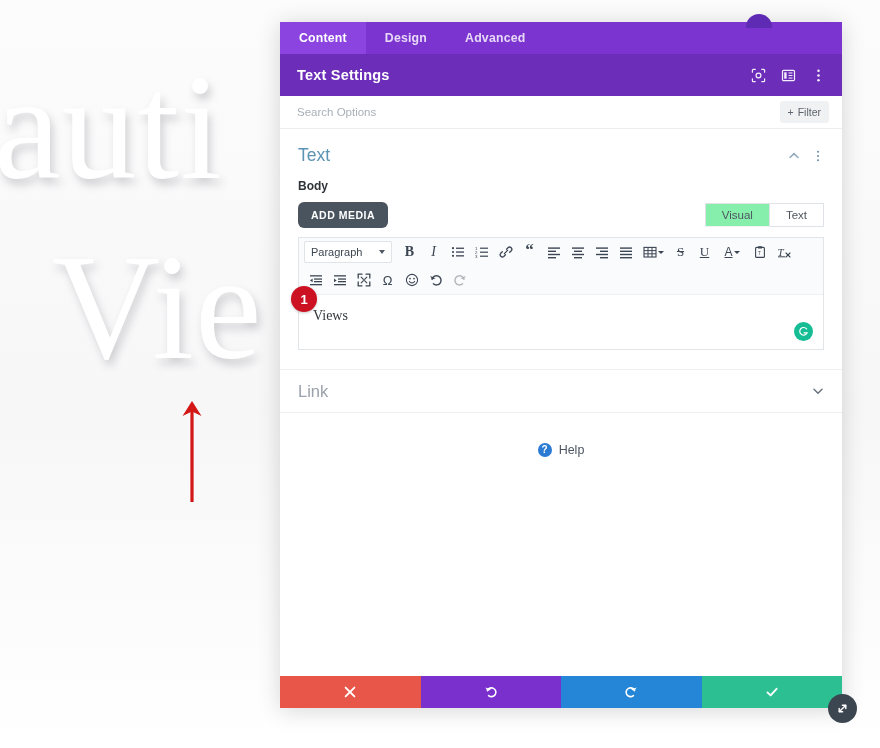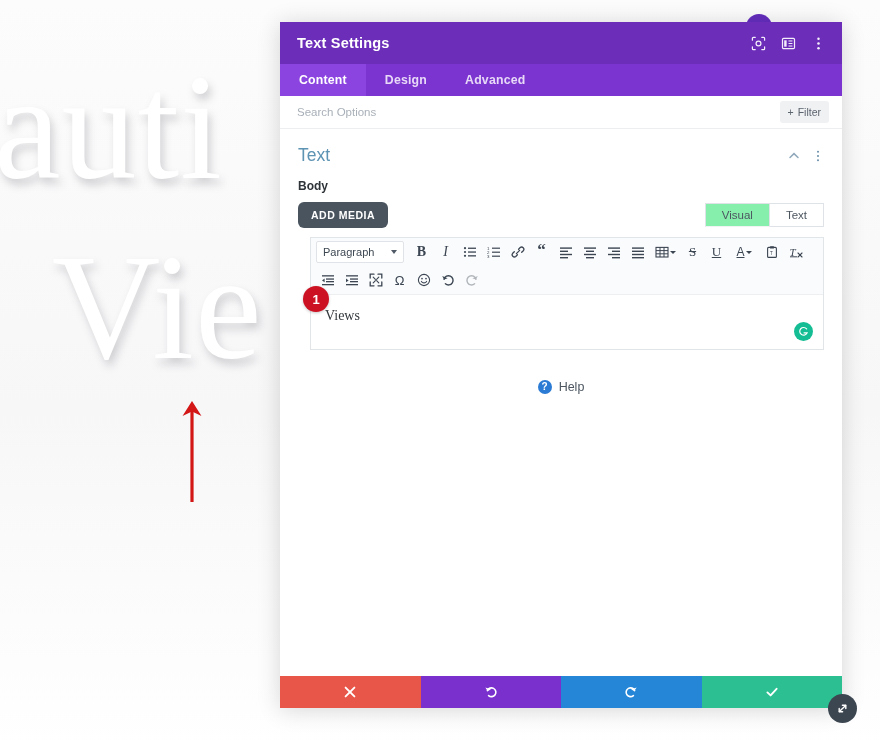--- a/index.html
+++ b/index.html
@@ -111,21 +111,21 @@
   #visual-text-tabs { margin-left: auto; display: flex; }
   .vt-tab {
     border: 1px solid #dfe2e6; font-size: 11.5px; color: #4d5660;
     padding: 5px 16px; cursor: pointer; background: #fff;
     font-family: "Liberation Sans", sans-serif;
   }
   .vt-tab.active { background: #86efac; border-bottom-color: #f1f2f4; }
   .vt-tab + .vt-tab { border-left: 0; }
 
   
-  #mce-wrap { border: 1px solid #e2e5e8; position: relative; margin-left: 12px; }
+  #mce-wrap { border: 1px solid #e2e5e8; position: relative; }
   .mce-toolbar-row {
     display: flex; align-items: center; flex-wrap: nowrap;
     background: #fafbfc; padding: 3px 5px; gap: 1px;
   }
   .mce-toolbar-row.row1 { border-bottom: 0; }
   .mce-btn {
     width: 23px; height: 22px; display: flex; align-items: center; justify-content: center;
     color: #3c4653; cursor: pointer; background: transparent; border: 0;
     font-size: 12.5px; font-family: "Liberation Serif", serif;
   }
@@ -222,46 +222,46 @@
   <svg id="annot-arrow" viewBox="0 0 44 108" fill="none">
     <line x1="22" y1="106" x2="22" y2="14" stroke="#d31616" stroke-width="3.2"></line>
     <path d="M22 5 L31.5 20 L22 15.5 L12.5 20 Z" fill="#d31616"></path>
   </svg>
 </div>
 
 <div id="modal">
 
   <div id="modal-drag-nub"></div>
 
+  <div id="modal-tabs">
+    <div class="tab active">Content</div>
+    <div class="tab">Design</div>
+    <div class="tab">Advanced</div>
+  </div>
+
   <div id="modal-header">
     <span id="modal-title">Text Settings</span>
     <div id="header-icons">
       <svg class="hdr-ico" viewBox="0 0 16 16">
         <path d="M1.5 4.5V2.5a1 1 0 0 1 1-1h2M14.5 4.5V2.5a1 1 0 0 0-1-1h-2M1.5 11.5v2a1 1 0 0 0 1 1h2M14.5 11.5v2a1 1 0 0 1-1 1h-2" stroke="#fff" stroke-width="1.3" fill="none" stroke-linecap="round"></path>
         <circle cx="8" cy="8" r="2.6" stroke="#fff" stroke-width="1.3" fill="none"></circle>
       </svg>
       <svg class="hdr-ico" viewBox="0 0 16 16">
         <rect x="1.6" y="2.6" width="12.8" height="10.8" rx="1.2" stroke="#fff" stroke-width="1.3" fill="none"></rect>
         <rect x="3.4" y="4.6" width="2.6" height="6.8" fill="#fff"></rect>
         <line x1="8" y1="5.3" x2="12.2" y2="5.3" stroke="#fff" stroke-width="1.1"></line>
         <line x1="8" y1="8" x2="12.2" y2="8" stroke="#fff" stroke-width="1.1"></line>
         <line x1="8" y1="10.7" x2="12.2" y2="10.7" stroke="#fff" stroke-width="1.1"></line>
       </svg>
       <svg class="hdr-ico" viewBox="0 0 16 16">
         <circle cx="8" cy="3" r="1.35" fill="#fff"></circle>
         <circle cx="8" cy="8" r="1.35" fill="#fff"></circle>
         <circle cx="8" cy="13" r="1.35" fill="#fff"></circle>
       </svg>
     </div>
-  </div>
-
-  <div id="modal-tabs">
-    <div class="tab active">Content</div>
-    <div class="tab">Design</div>
-    <div class="tab">Advanced</div>
   </div>
 
   <div id="search-row">
     <input id="search-input" type="text" placeholder="Search Options" style="">
     <button id="filter-button">
       <span>+</span>
       <span>Filter</span>
     </button>
   </div>
 
@@ -455,20 +455,26 @@
           <div id="grammar-badge">
             <svg width="11" height="11" viewBox="0 0 12 12">
               <path d="M9.4 3.2 A4.2 4.2 0 1 0 10 7.4 L6.6 7.4" stroke="#fff" stroke-width="1.3" fill="none" stroke-linecap="round"></path>
             </svg>
           </div>
         </div>
       </div>
     </div>
 
     <div id="accordion">
+      <div class="acc-row">
+        <span class="acc-label">Link</span>
+        <svg class="acc-chev" width="12" height="12" viewBox="0 0 12 12">
+          <path d="M2 4.3 L6 8.2 L10 4.3" stroke="#69727c" stroke-width="1.5" fill="none" stroke-linecap="round"></path>
+        </svg>
+      </div>
     </div>
 
     <div id="help-row">
       <span id="help-icon">?</span>
       <span id="help-label">Help</span>
     </div>
 
   </div>
 
   <div id="modal-footer">

